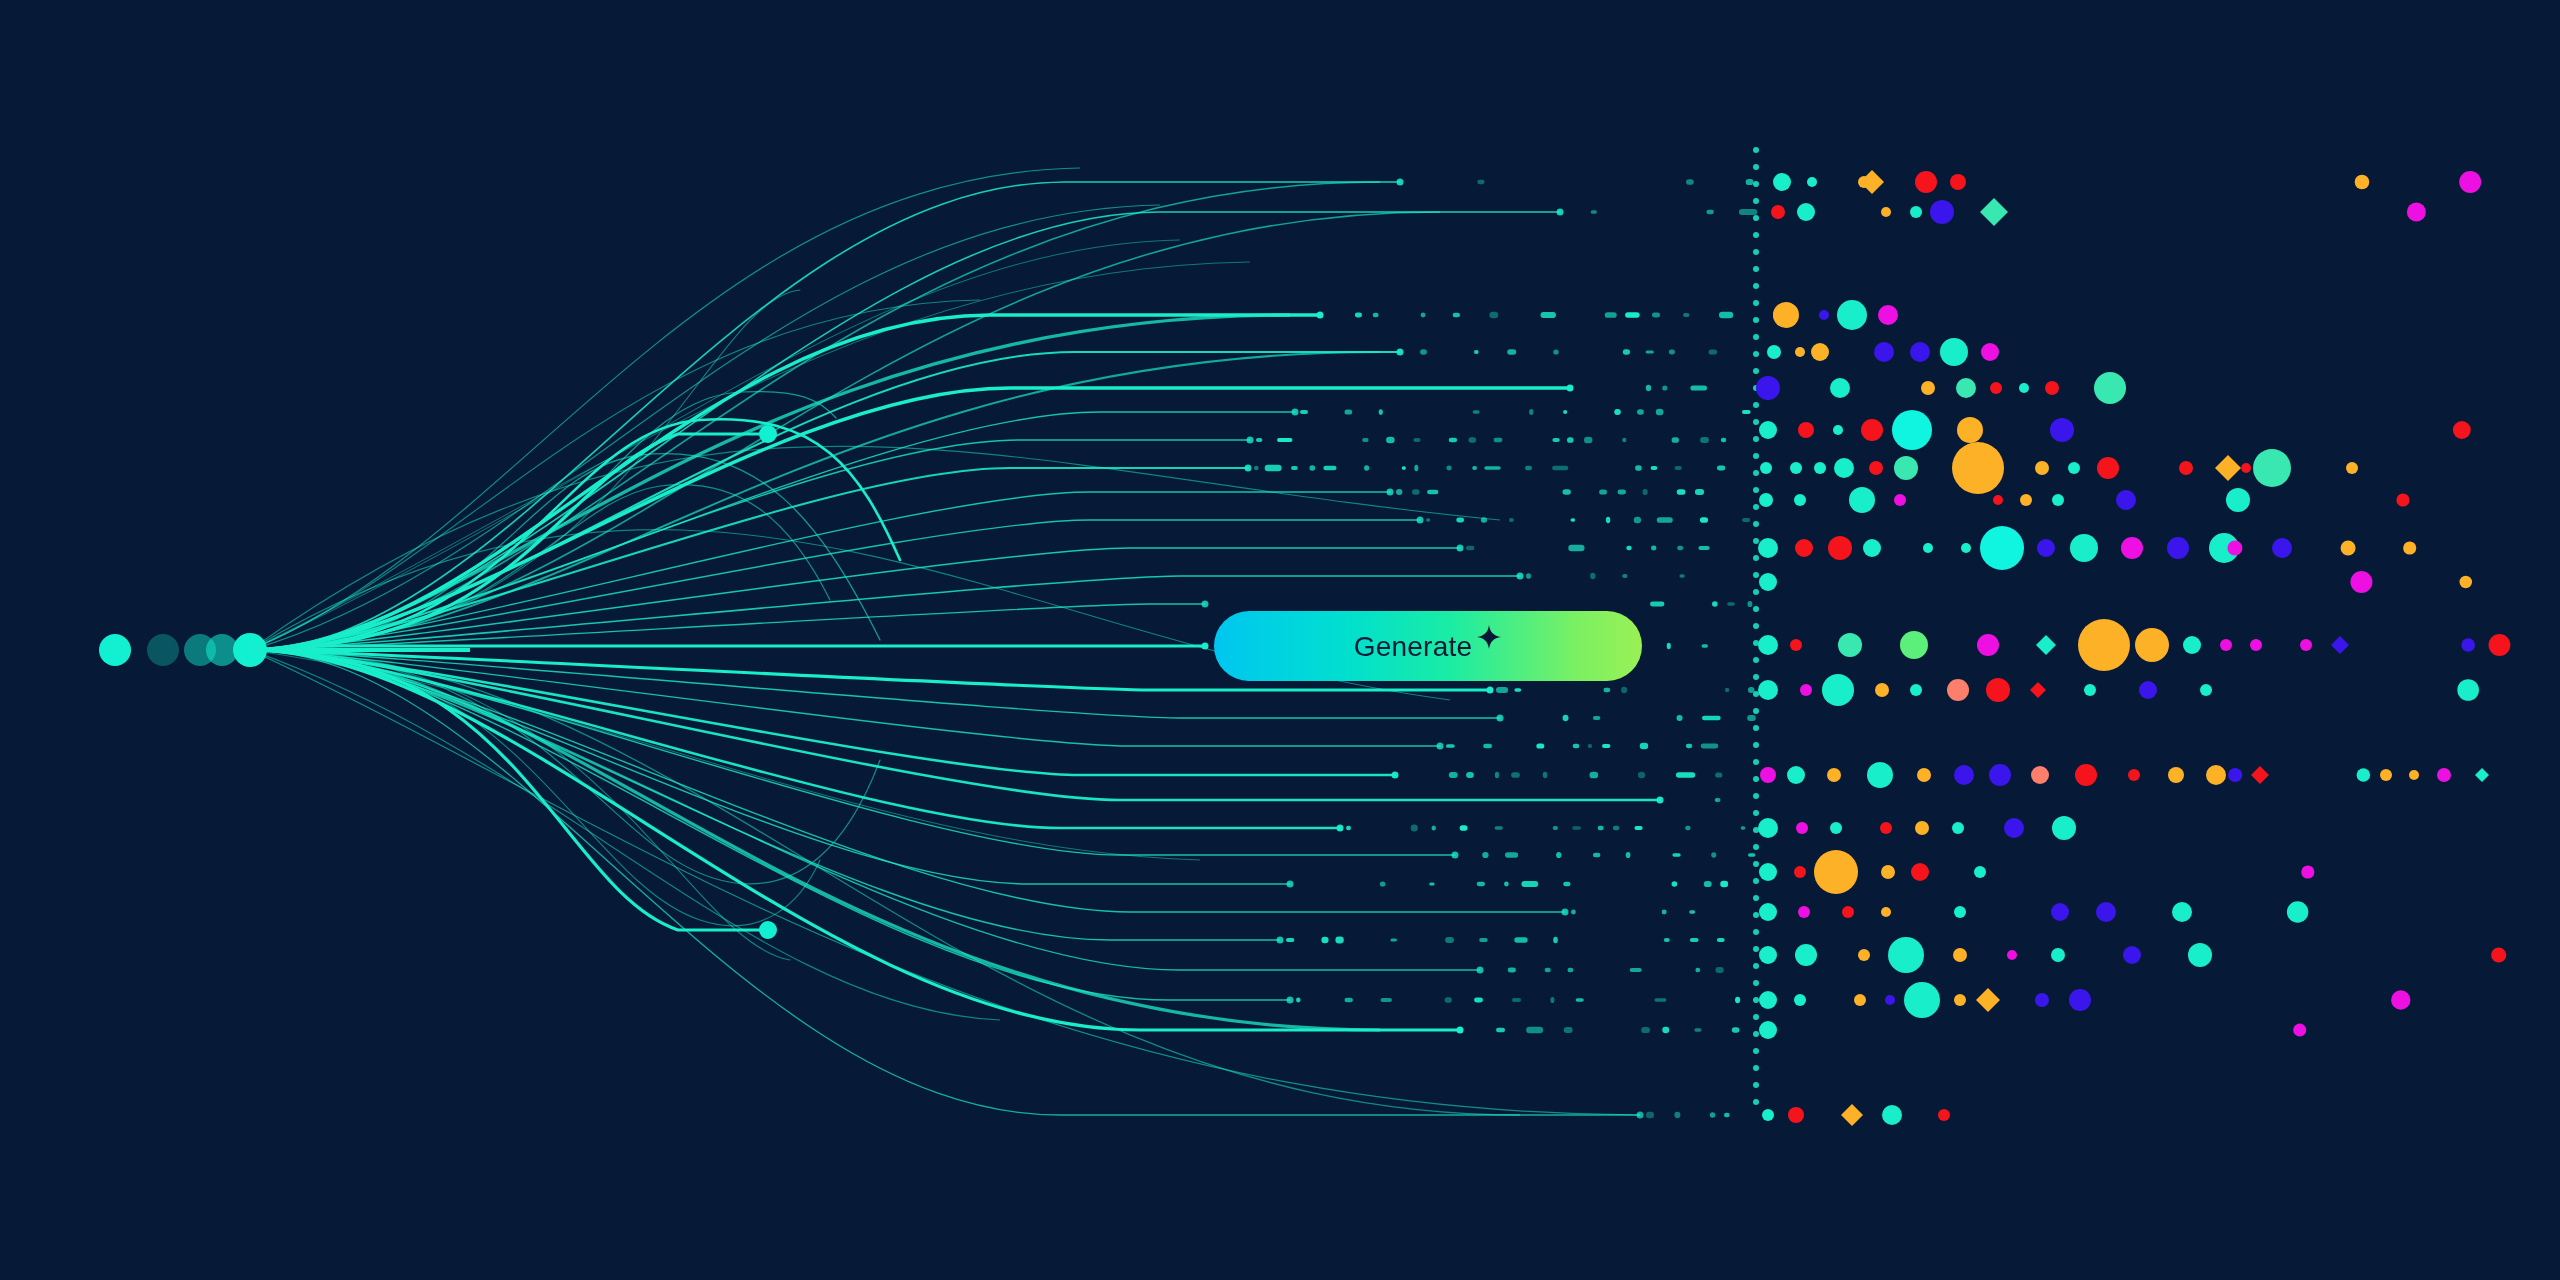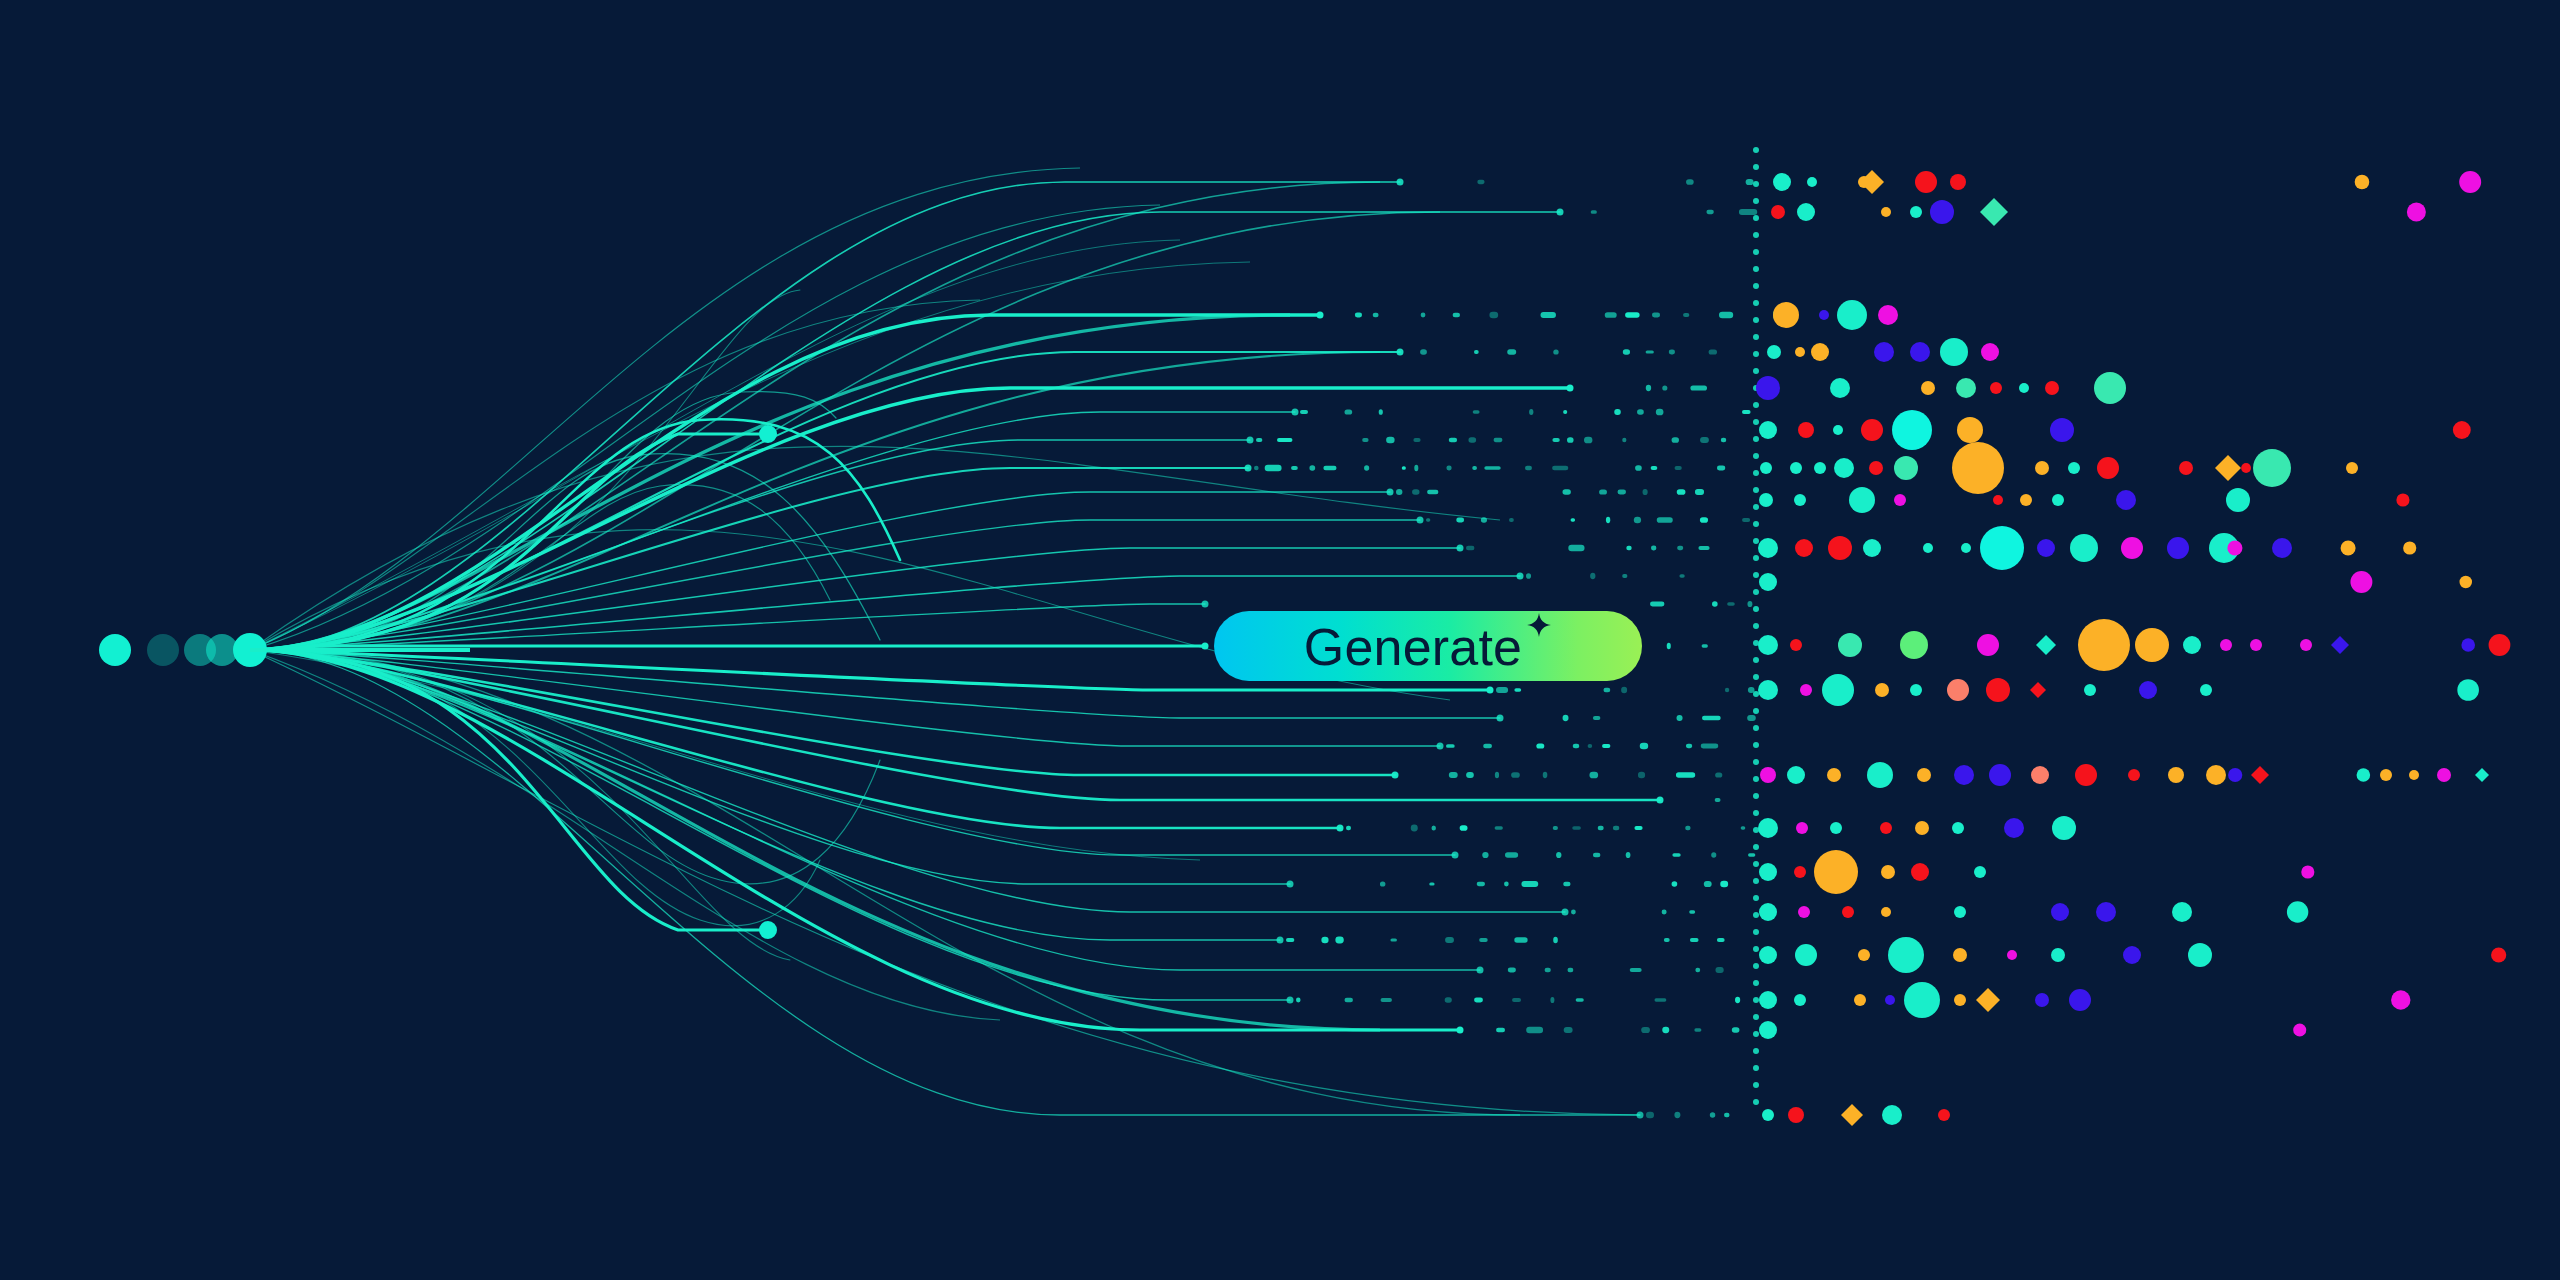--- a/index.html
+++ b/index.html
@@ -51,21 +51,21 @@
     justify-content: center;
   }
   #generate-button .btn-inner {
     display: inline-flex;
     align-items: flex-start;
     line-height: 1;
     transform: translateY(1px);
   }
   #generate-button .btn-label {
     color: #061a38;
-    font-size: 52px;
+    font-size: 28px;
     line-height: 1;
   }
   #generate-button .sparkle {
     margin-left: 4px;
     margin-top: -9px;
     width: 26px;
     height: 26px;
     display: inline-block;
   }
   #generate-button .sparkle svg { display: block; }

